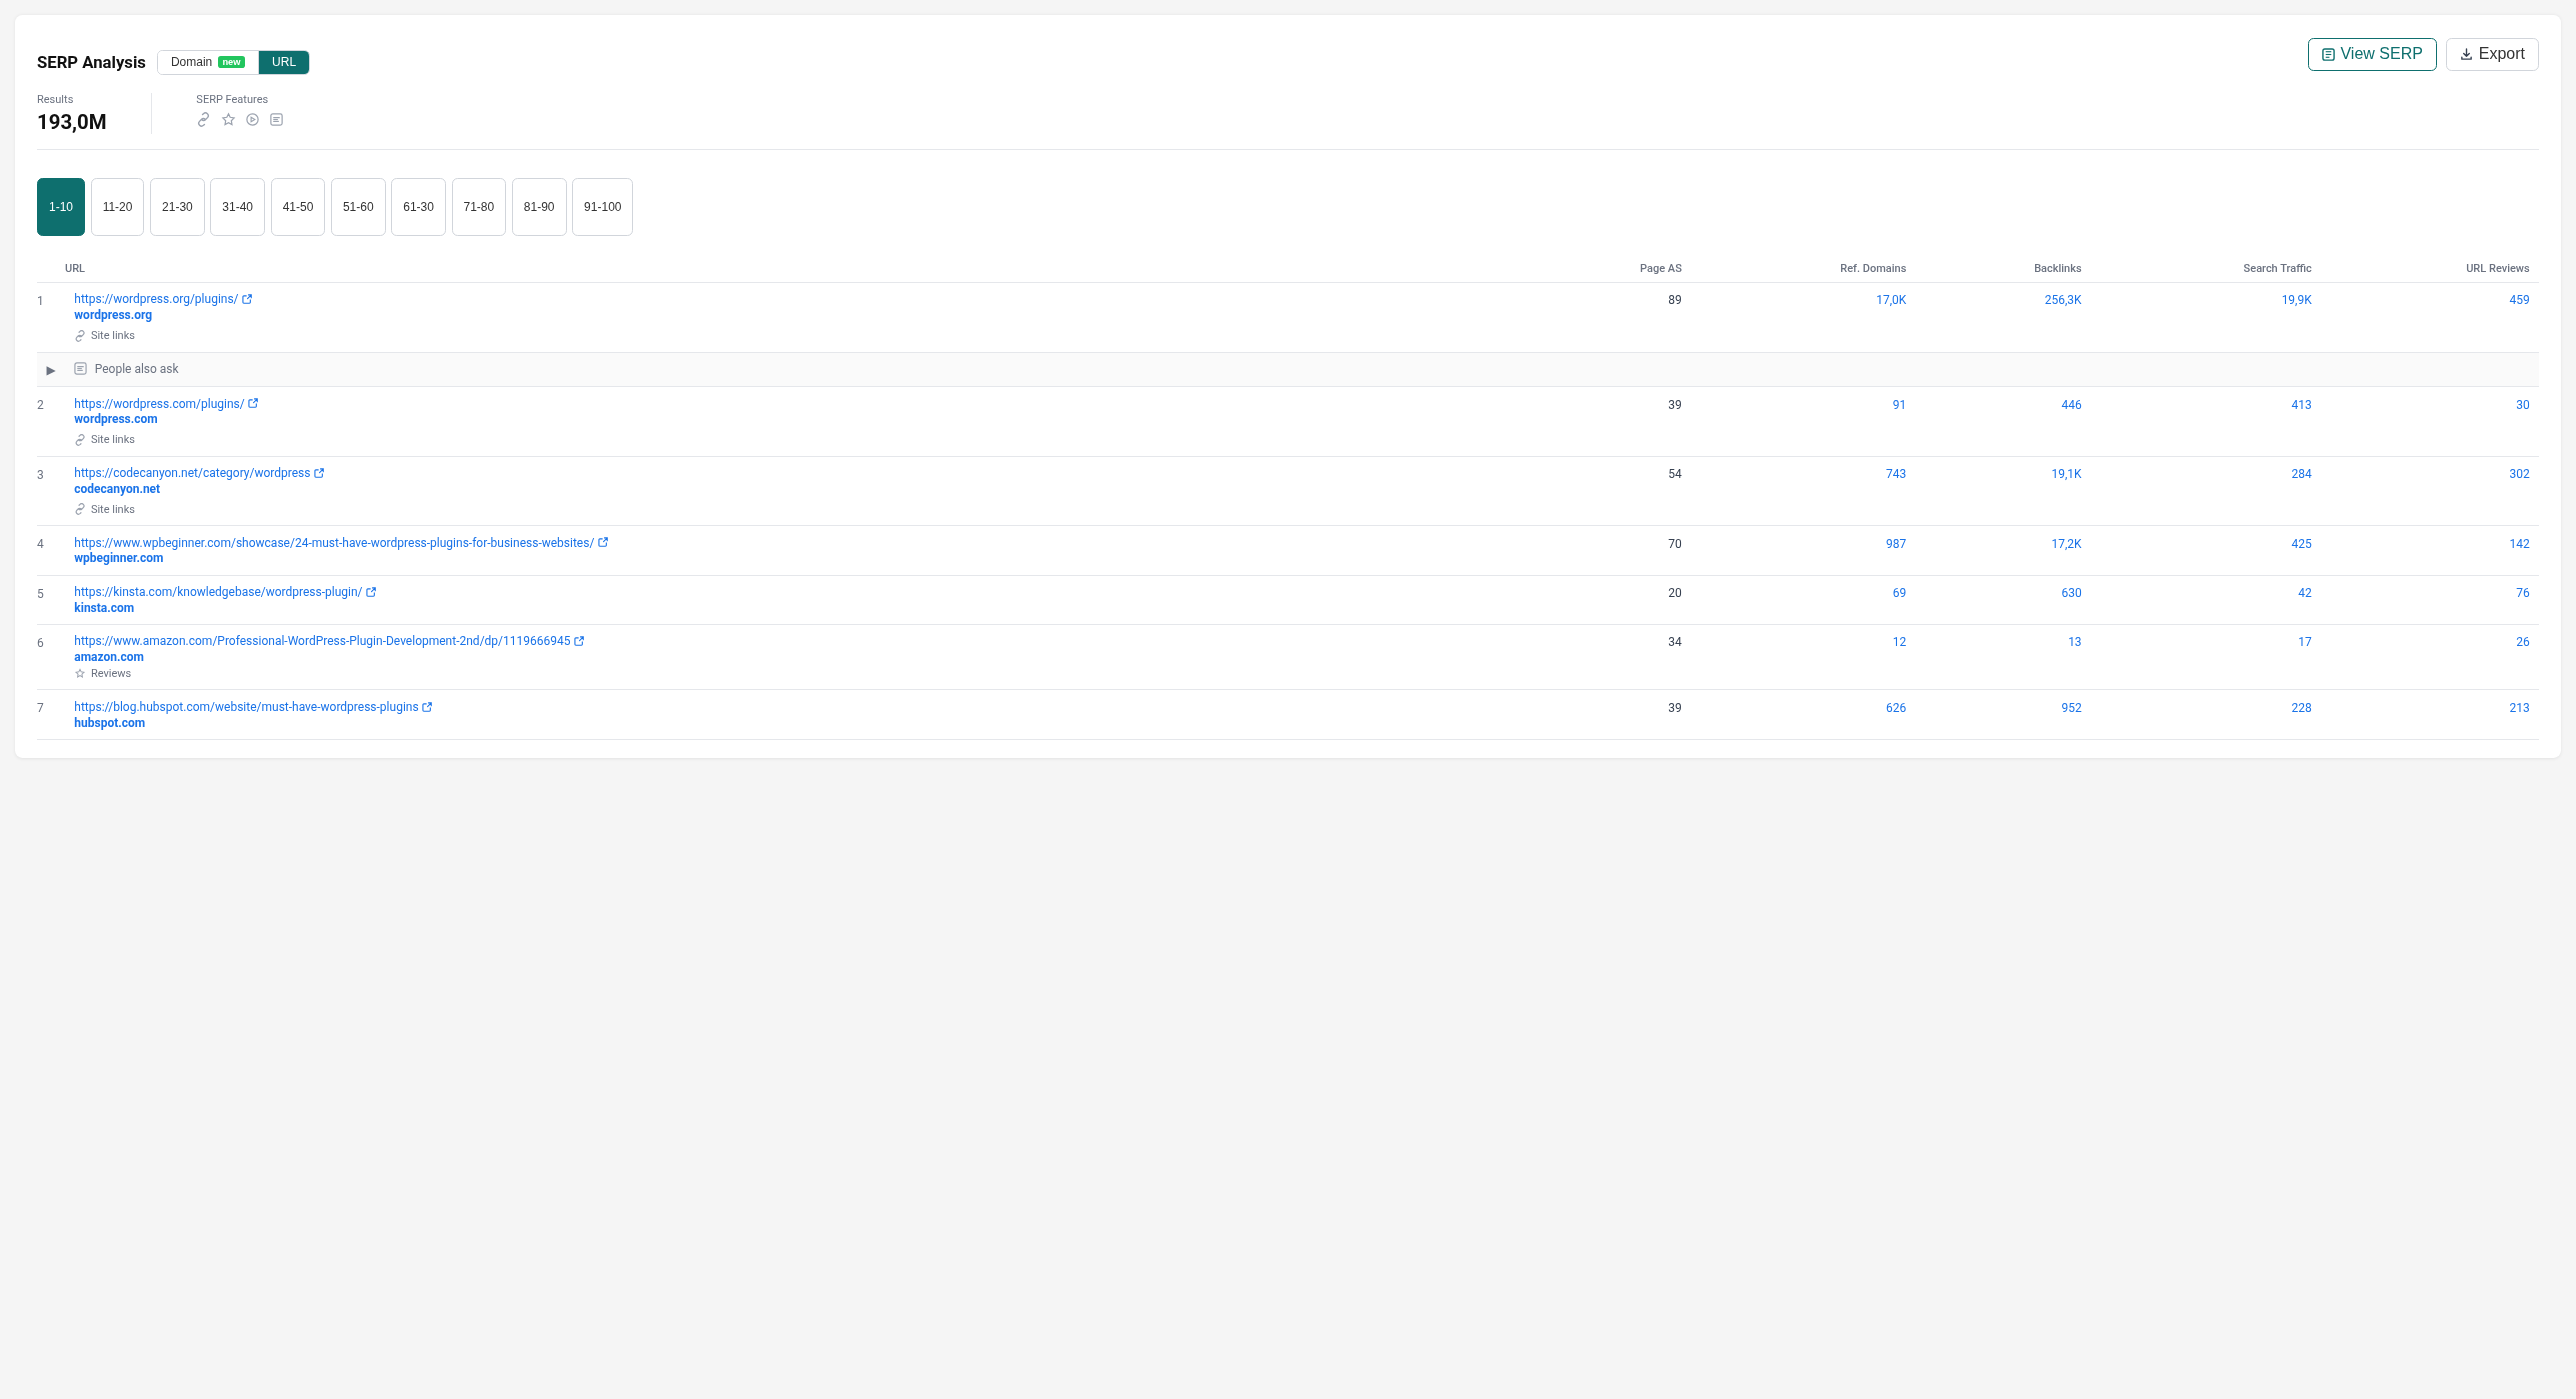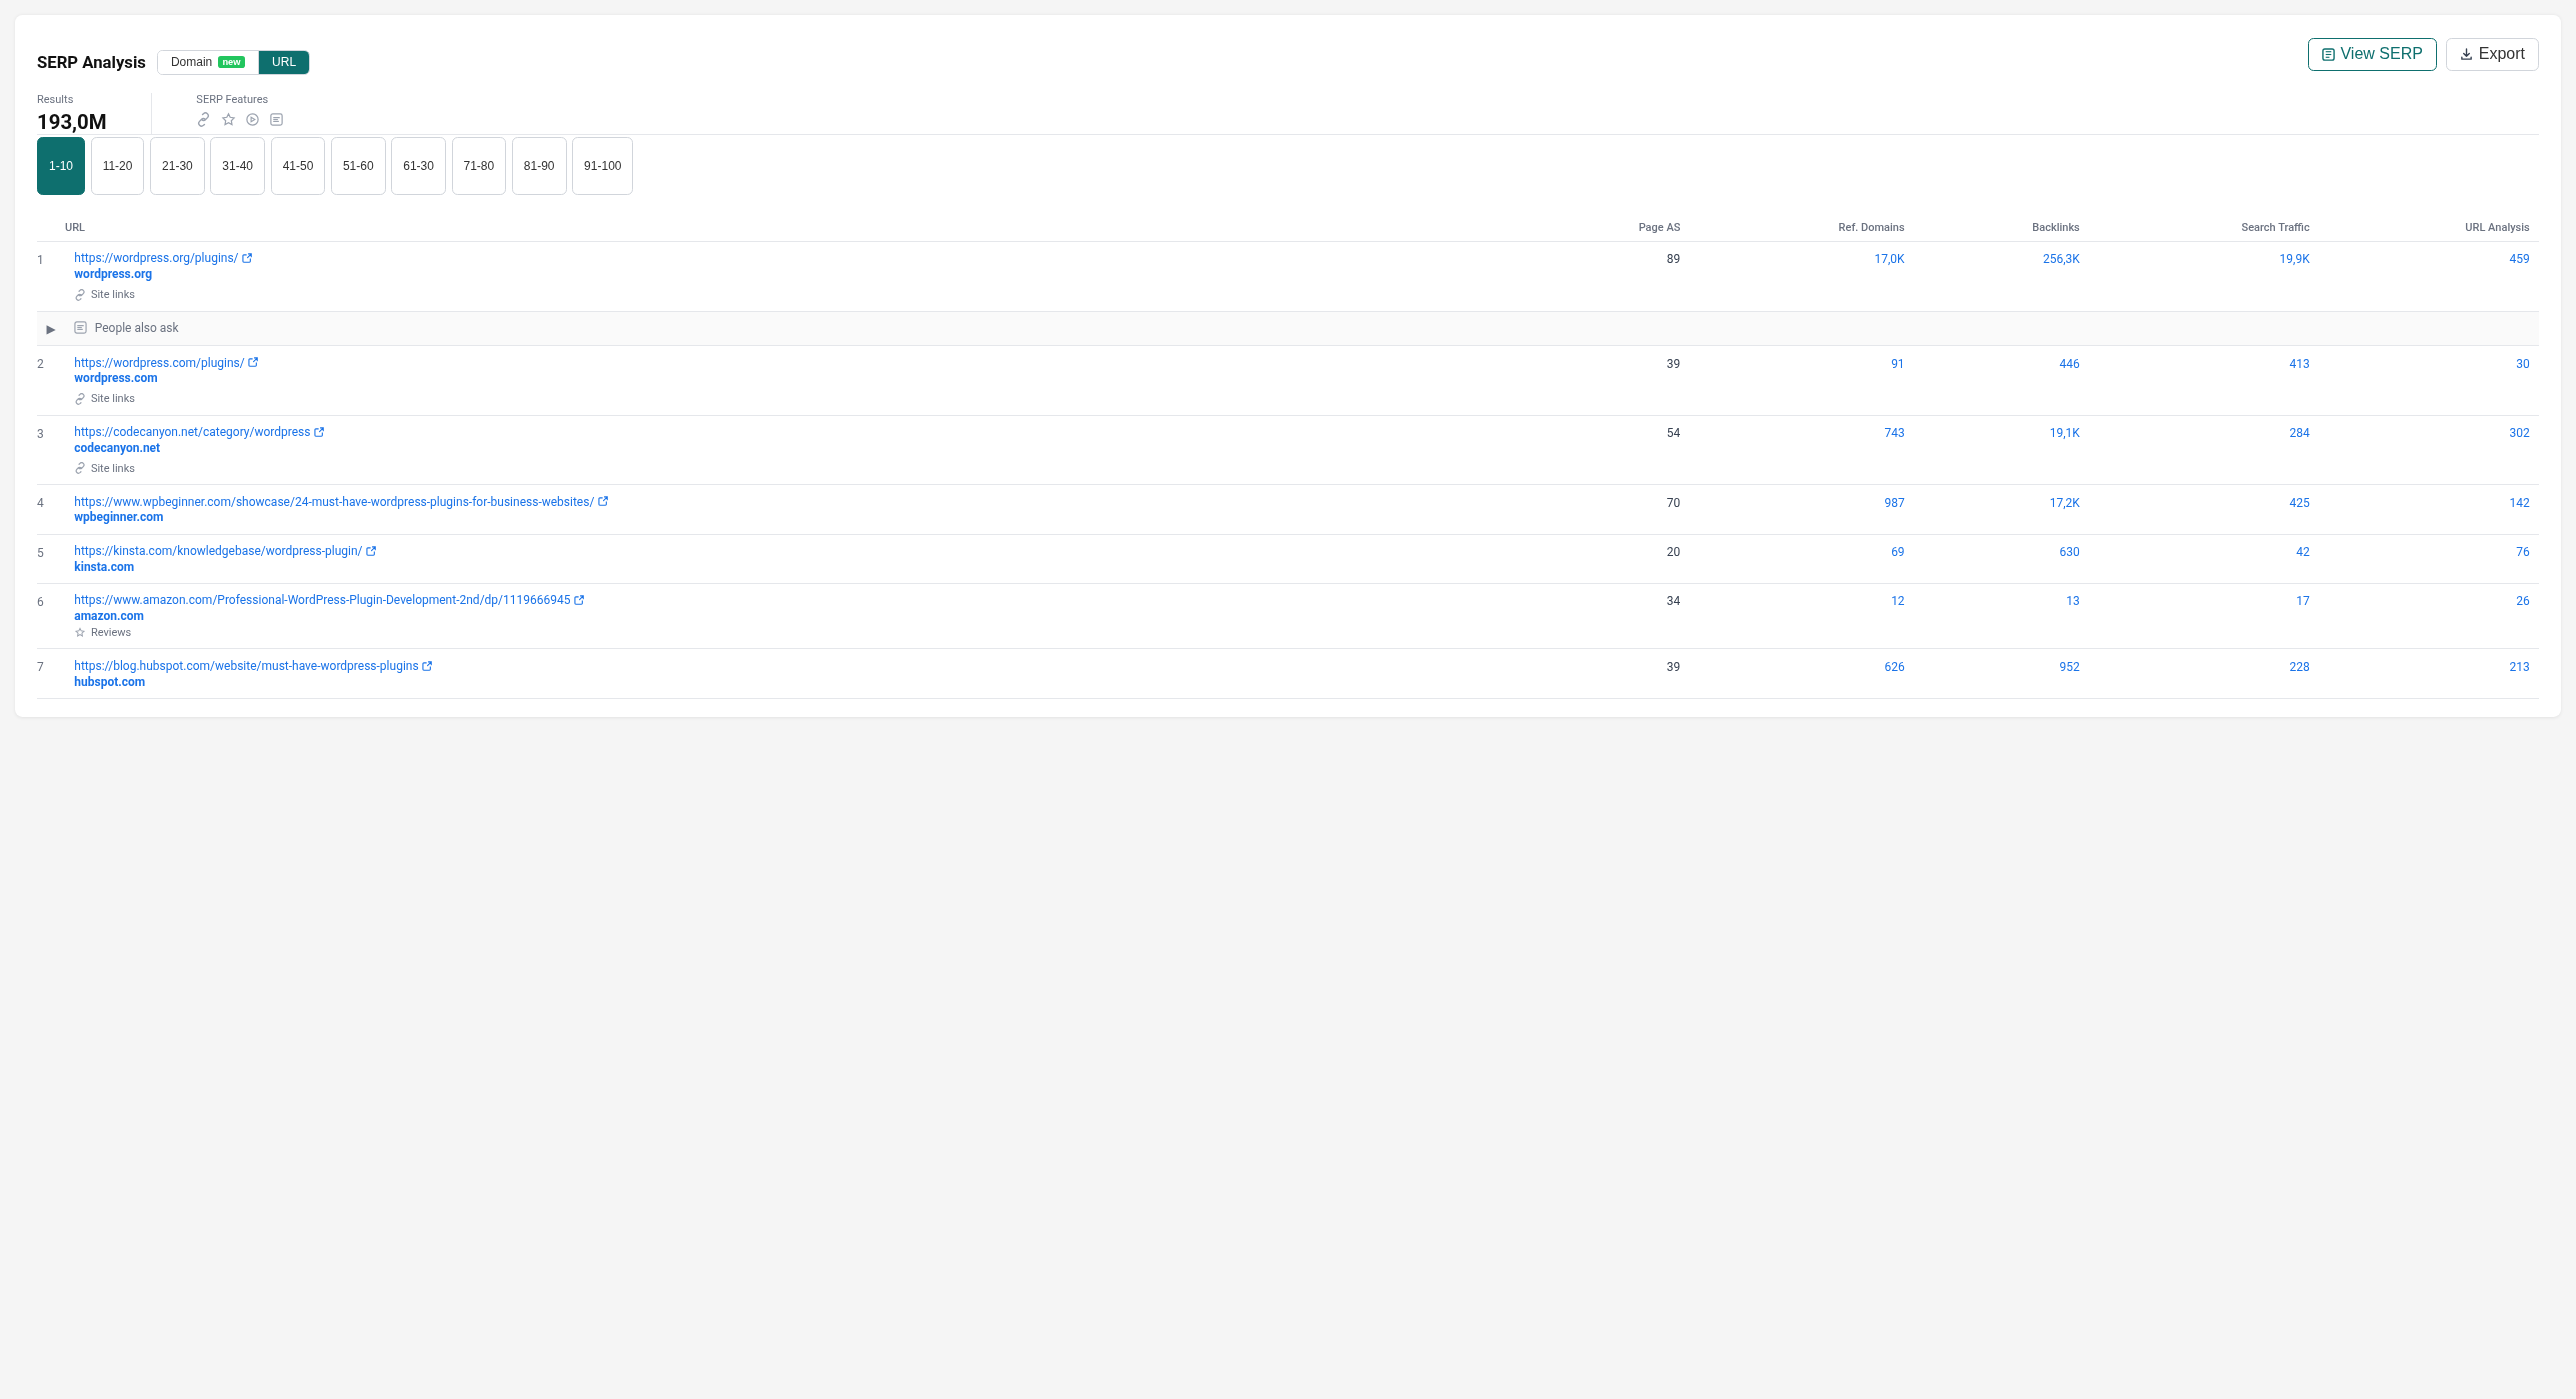--- a/index.html
+++ b/index.html
@@ -85,21 +85,22 @@
       font-weight: 500;
     }
     .btn-outline.primary {
       color: #0e6f6e;
       border-color: #0e6f6e;
     }
     
     .stats-row {
       display: flex;
       gap: 37px;
-      margin-bottom: 2px;
+      margin-bottom: 28px;
+      padding-bottom: 15px;
       border-bottom: 0.9px solid #e5e7eb;
     }
     .stat-block {}
     .stat-label {
       font-size: 11px;
       color: #6b7280;
       margin-bottom: 3.7px;
     }
     .stat-value {
       font-size: 20.4px;
@@ -343,21 +344,21 @@
 
   <table class="table">
     <thead>
       <tr>
         <th style="width:28px;"></th>
         <th class="url-col">URL</th>
         <th>Page AS</th>
         <th>Ref. Domains</th>
         <th>Backlinks</th>
         <th>Search Traffic</th>
-        <th>URL Analysis</th>
+        <th>URL Reviews</th>
       </tr>
     </thead>
     <tbody id="table-body">
 
       <tr>
         <td class="num-col">1</td>
         <td class="url-col">
           <a class="url-link" href="#">
             https://wordpress.org/plugins/
             <svg class="icon-ext" viewBox="0 0 11 11" fill="none">

